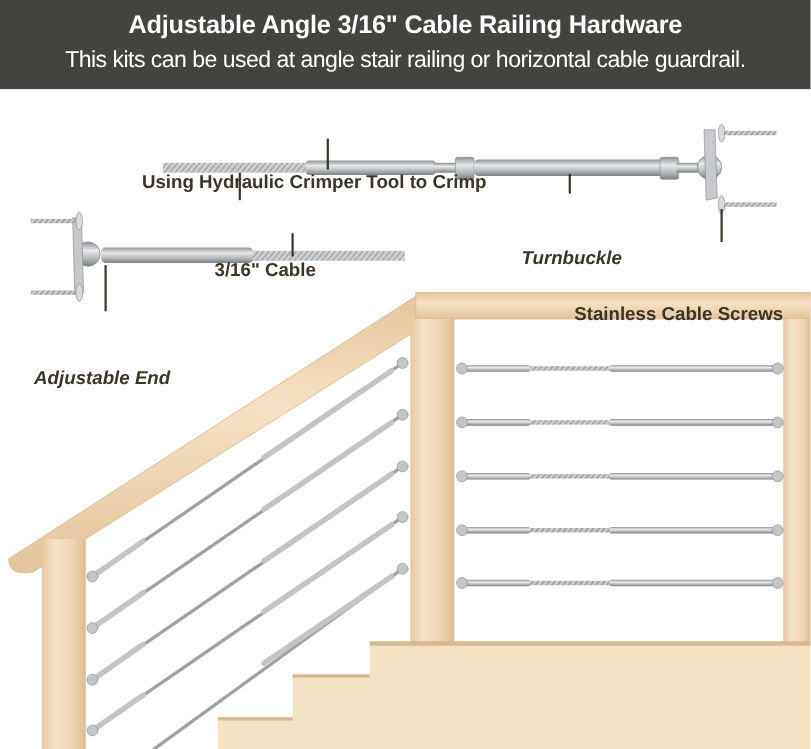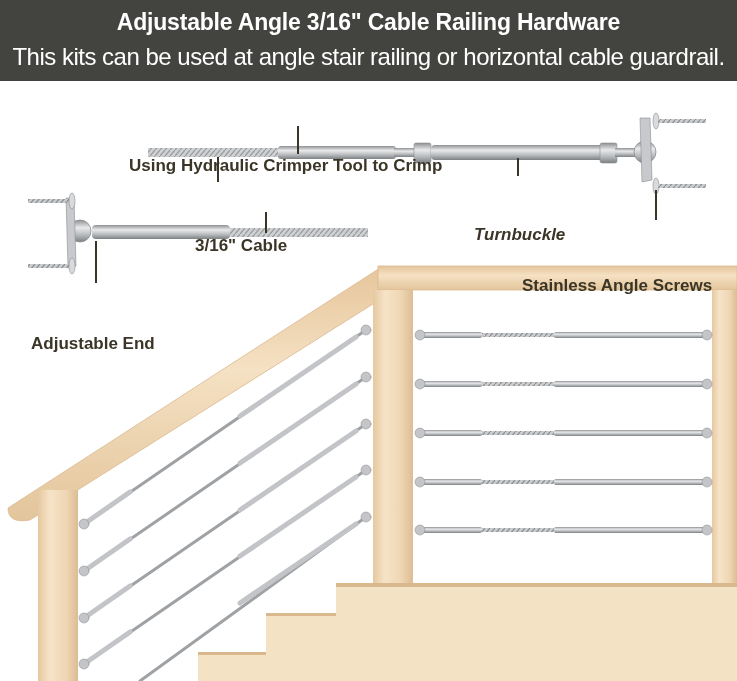--- a/index.html
+++ b/index.html
@@ -1,19 +1,19 @@
 <!DOCTYPE html>
 <html><head>
 <meta charset="utf-8">
 <style>
   html, body { margin: 0; padding: 0; }
   body { width: 737px; height: 681px; position: relative; overflow: hidden; background: #ffffff; font-family: "Liberation Sans", sans-serif; }
   .header { position: absolute; left: 0; top: 0; width: 737px; height: 81px; background: #434440; color: #ffffff; text-align: center; }
   .header .title { position: absolute; left: 0; right: 0; top: 9px; font-size: 23px; font-weight: bold; letter-spacing: -0.2px; }
-  .header .subtitle { position: absolute; left: 0; right: 0; top: 43px; font-size: 24px; letter-spacing: -0.5px; }
+  .header .subtitle { position: absolute; left: 0; right: 0; top: 43px; font-size: 21px; letter-spacing: -0.5px; }
   .label { position: absolute; font-weight: bold; font-size: 17px; color: #3a3526; white-space: nowrap; margin-top: 48px; }
   .leader { position: absolute; width: 1.5px; background: #3a3526; }
   svg.scene { position: absolute; left: 0; top: 0; }
 </style>
 </head>
 <body>
 
 <div class="header">
   <div class="title">Adjustable Angle 3/16" Cable Railing Hardware</div>
   <div class="subtitle">This kits can be used at angle stair railing or horizontal cable guardrail.</div>
@@ -172,14 +172,14 @@
 <div class="leader" style="left:297px; top:126px; height:28px;"></div>
 <div class="leader" style="left:217px; top:157px; height:25px;"></div>
 <div class="leader" style="left:265px; top:212px; height:21px;"></div>
 <div class="leader" style="left:517px; top:158px; height:18px;"></div>
 <div class="leader" style="left:655px; top:190px; height:30px;"></div>
 <div class="leader" style="left:95px; top:241px; height:42px;"></div>
 
 <div class="label" style="left:129px; top:108px;">Using Hydraulic Crimper Tool to Crimp</div>
 <div class="label" style="left:195px; top:188px;">3/16" Cable</div>
 <div class="label" style="left:474px; top:177px;font-style:italic;">Turnbuckle</div>
-<div class="label" style="left:522px; top:228px;">Stainless Angle Screws</div>
-<div class="label" style="left:31px; top:286px;">Adjustable End</div>
+<div class="label" style="left:522px; top:228px;">Stainless Cable Screws</div>
+<div class="label" style="left:31px; top:286px;font-style:italic;">Adjustable End</div>
 
 </body></html>

